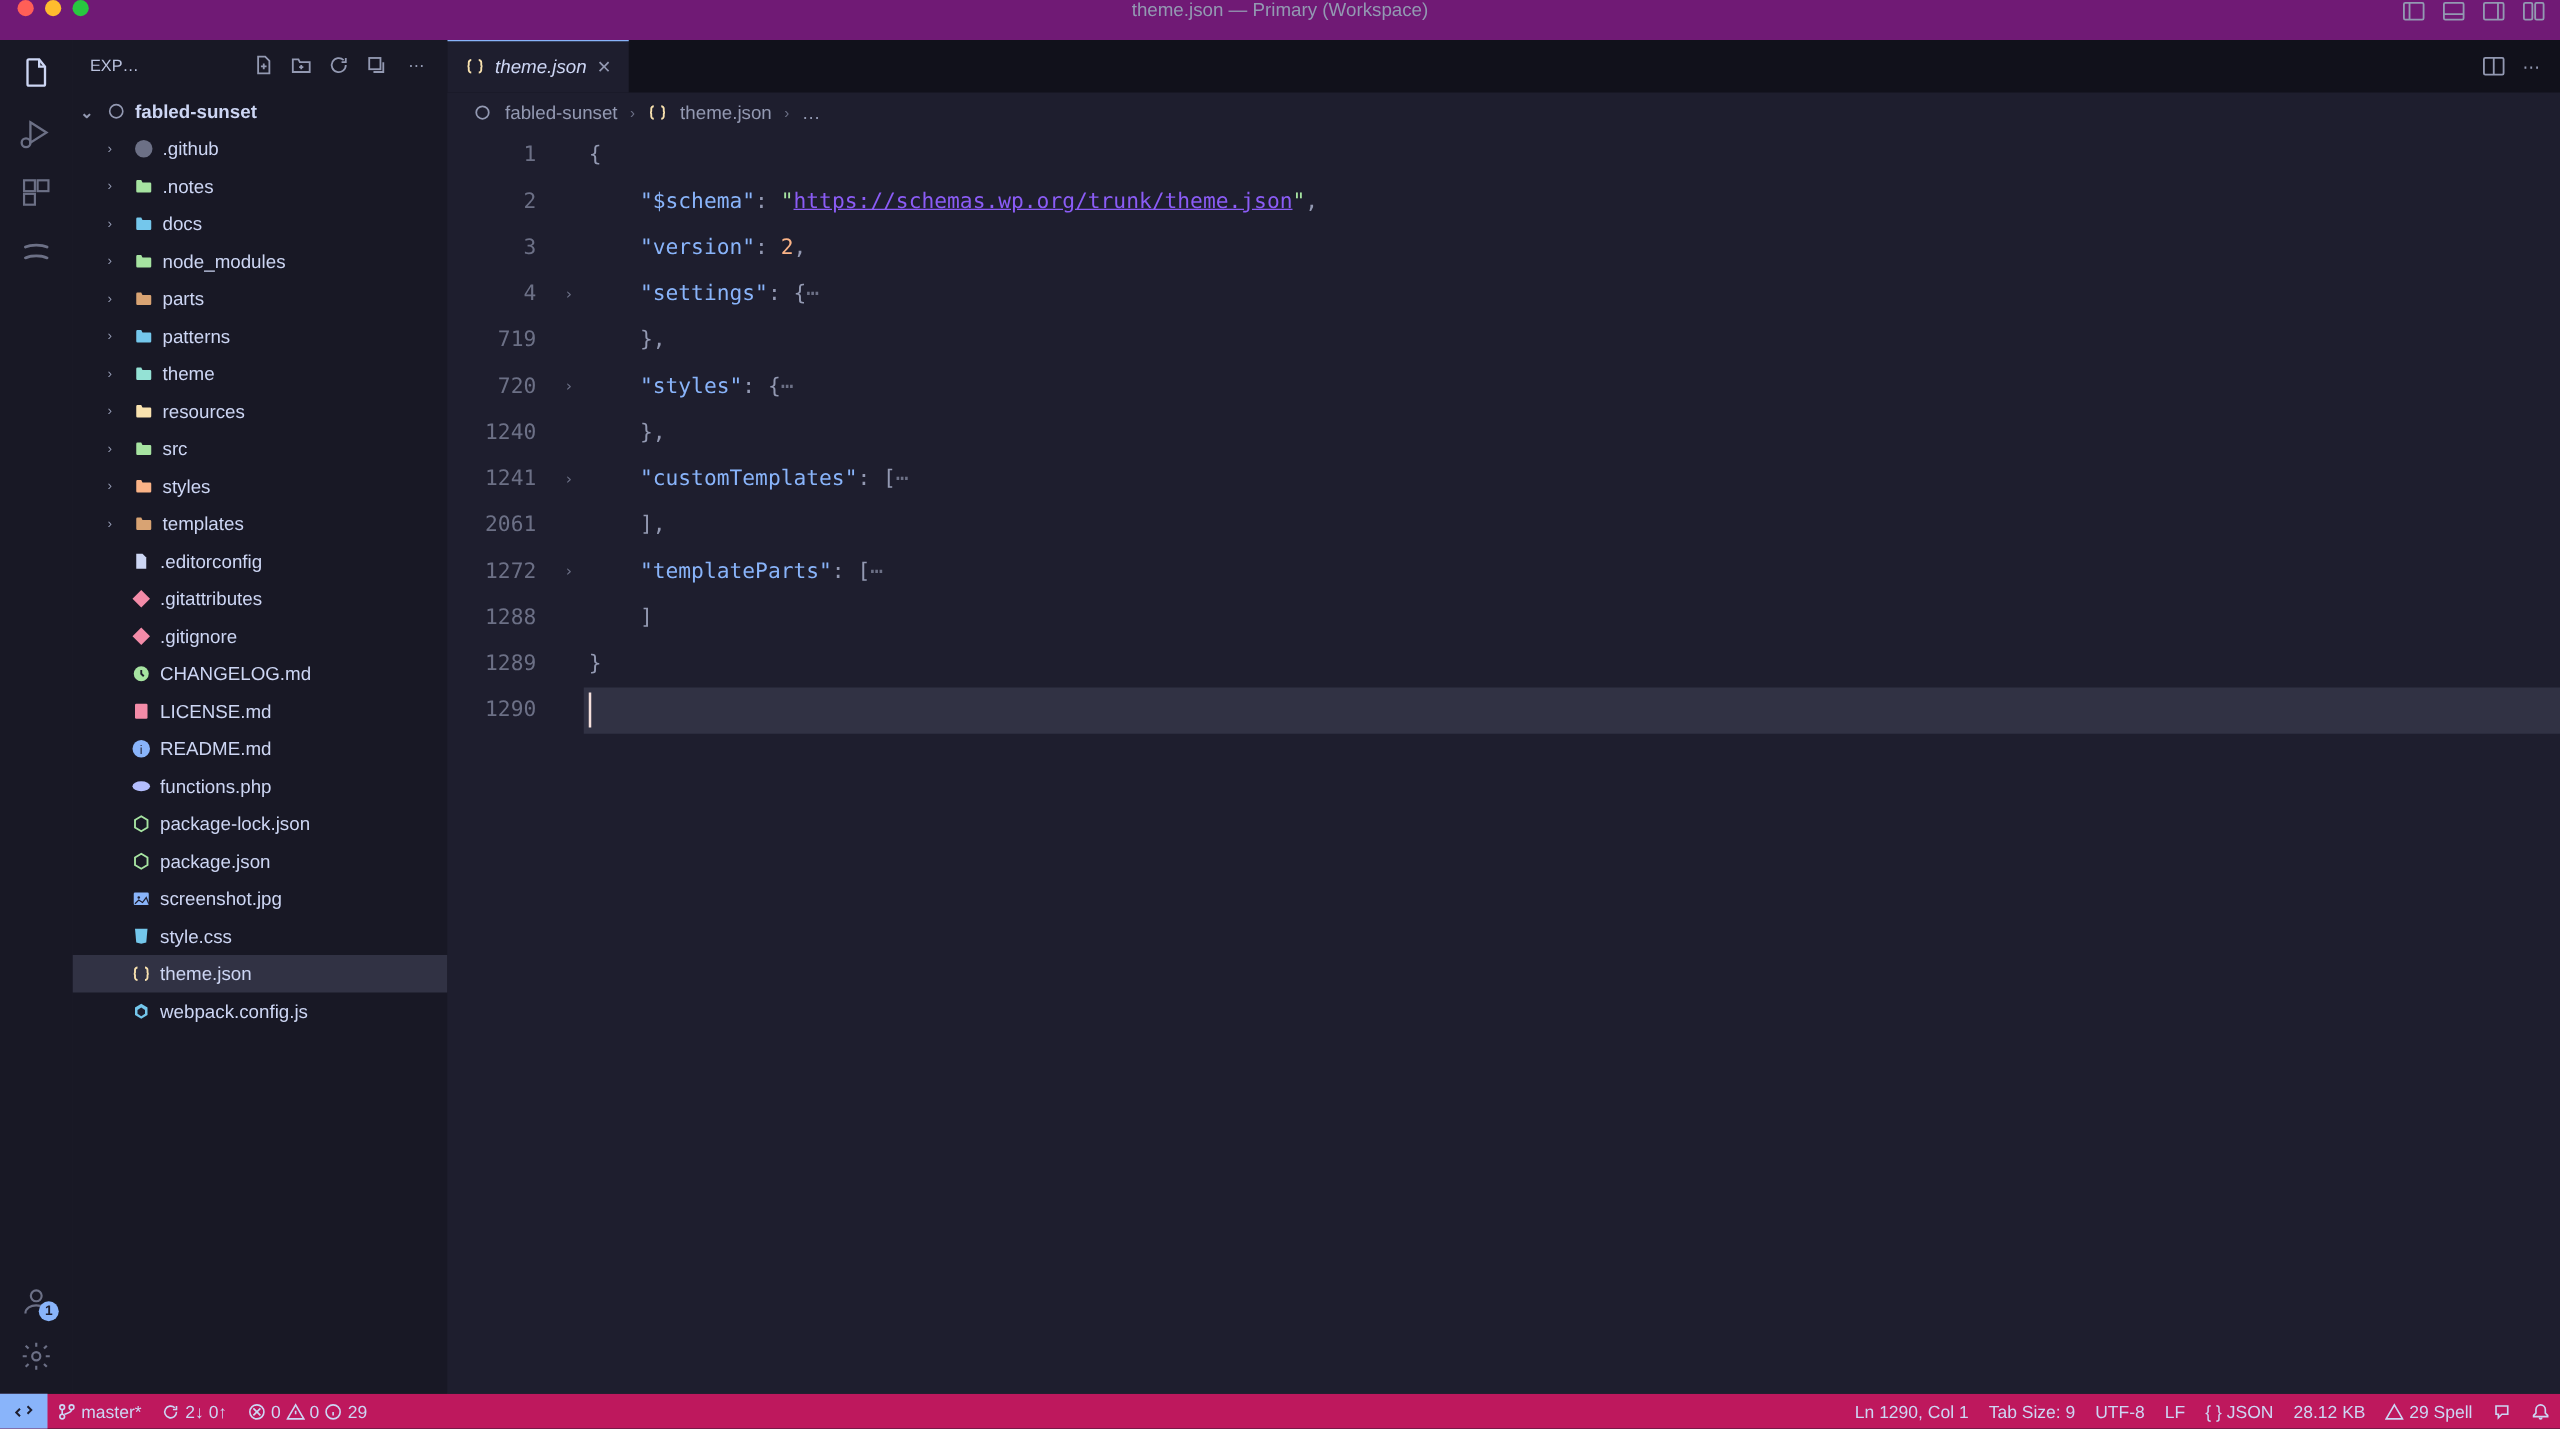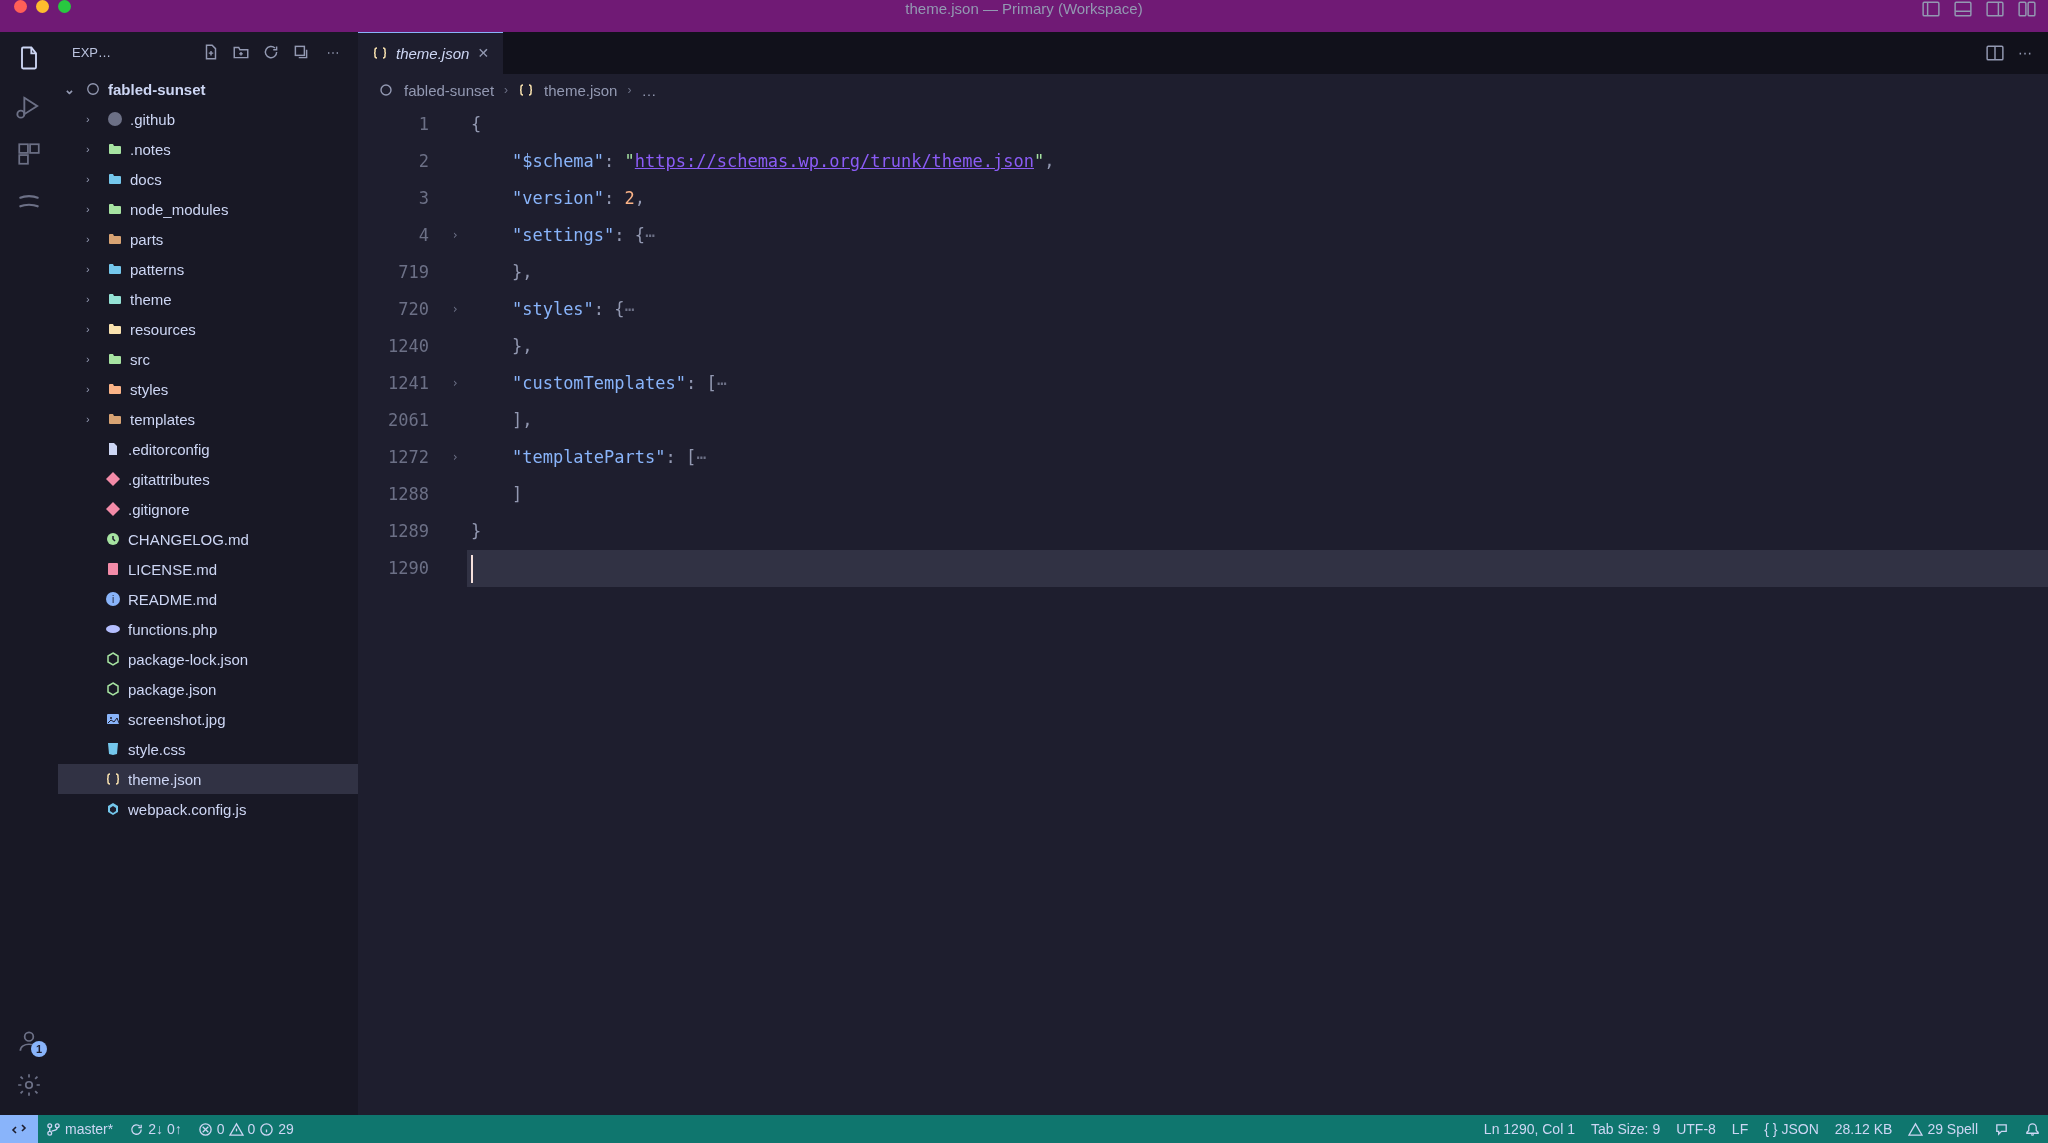--- a/index.html
+++ b/index.html
@@ -134,21 +134,21 @@
 .tok-brace { color: #9399b2; }
 .tok-key { color: #89b4fa; }
 .tok-str { color: #a6e3a1; }
 .tok-num { color: #fab387; }
 .tok-url { color: #8b5cf6; text-decoration: underline; }
 .tok-punc { color: #9399b2; }
 .tok-fold { color: #6c7086; }
 
 .statusbar {
   height: 28px;
-  background: #0f766e;
+  background: #be185d;
   display: flex;
   align-items: center;
   font-size: 14px;
   color: #cdd6f4;
 }
 .sb-remote { background: #89b4fa; color: #1e1e2e; height: 100%; width: 38px; display: flex; align-items: center; justify-content: center; cursor: pointer; }
 .sb-item { padding: 0 8px; display: flex; align-items: center; gap: 4px; cursor: pointer; }
 .sb-spacer { flex: 1; }
 
 svg { display: block; }

